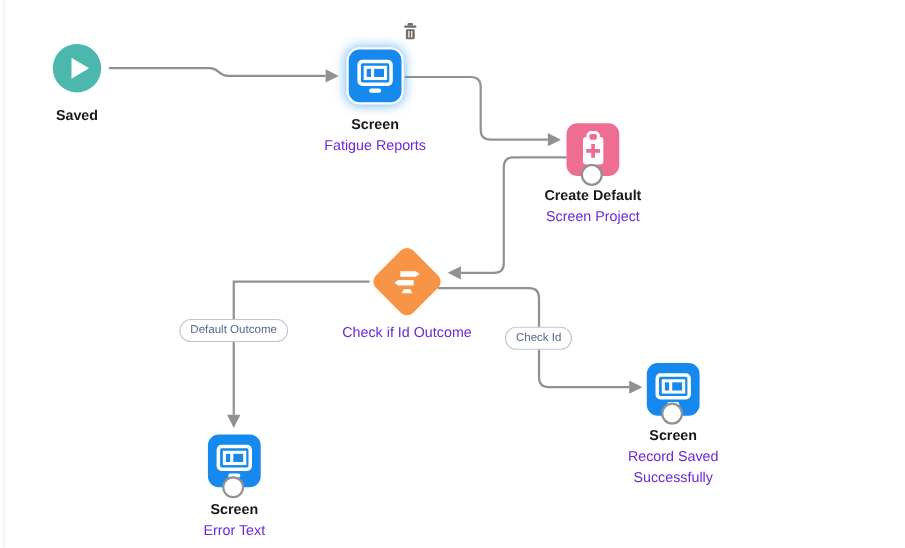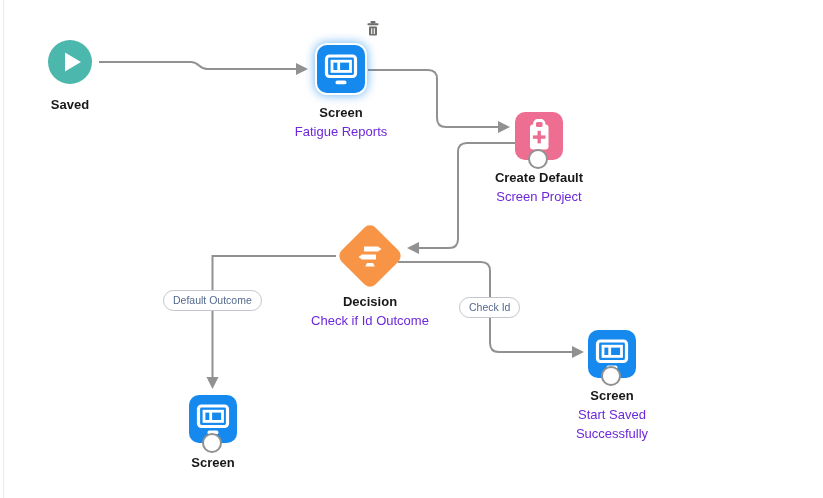--- a/index.html
+++ b/index.html
@@ -104,47 +104,47 @@
     <span class="subtitle">Screen Project</span>
   </div>
 
   <div class="node sq-node decision-node" style="left:346px;top:232px;"></div>
   <svg class="decision-glyph" style="left:354px;top:240px;" width="32" height="32" viewBox="0 0 32 32">
     <polygon points="10,6.5 24,6.5 27.5,9 24,11.5 10,11.5" fill="#ffffff"></polygon>
     <polygon points="22,14.5 8,14.5 4.5,17 8,19.5 22,19.5" fill="#ffffff"></polygon>
     <polygon points="13,23 19,23 20.8,26.5 11.2,26.5" fill="#ffffff"></polygon>
   </svg>
   <div class="lbl" style="left:280px;top:292px;width:180px;">
-    <span class="title">Decision</span>
     <span class="subtitle">Check if Id Outcome</span>
   </div>
 
   <div class="pill" style="left:163px;top:254px;margin-top:36px;">Default Outcome</div>
   <div class="pill" style="left:459px;top:297px;">Check Id</div>
 
   <div class="node sq-node screen-node" style="left:588px;top:330px;">
     <svg width="48" height="48" viewBox="0 0 48 48">
       <rect x="9.5" y="11" width="29" height="20.5" rx="3" fill="none" stroke="#ffffff" stroke-width="3.2"></rect>
       <rect x="15" y="16.2" width="18.5" height="10.2" fill="none" stroke="#ffffff" stroke-width="2.8"></rect>
       <line x1="21.7" y1="16" x2="21.7" y2="26.5" stroke="#ffffff" stroke-width="2.8"></line>
       <rect x="18.5" y="35.5" width="11" height="3.8" rx="1.9" fill="#ffffff"></rect>
     </svg>
   </div>
   <div class="stub" style="left:601px;top:366px;"></div>
   <div class="lbl" style="left:552px;top:386px;width:120px;">
     <span class="title">Screen</span>
-    <span class="subtitle">Start Saved Successfully</span>
+    <span class="subtitle">Record Saved Successfully</span>
   </div>
 
   <div class="node sq-node screen-node" style="left:189px;top:395px;">
     <svg width="48" height="48" viewBox="0 0 48 48">
       <rect x="9.5" y="11" width="29" height="20.5" rx="3" fill="none" stroke="#ffffff" stroke-width="3.2"></rect>
       <rect x="15" y="16.2" width="18.5" height="10.2" fill="none" stroke="#ffffff" stroke-width="2.8"></rect>
       <line x1="21.7" y1="16" x2="21.7" y2="26.5" stroke="#ffffff" stroke-width="2.8"></line>
       <rect x="18.5" y="35.5" width="11" height="3.8" rx="1.9" fill="#ffffff"></rect>
     </svg>
   </div>
   <div class="stub" style="left:202px;top:433px;"></div>
   <div class="lbl" style="left:143px;top:453px;width:140px;">
     <span class="title">Screen</span>
+    <span class="subtitle">Error Text</span>
   </div>
 
 </div>
 
 </body></html>

